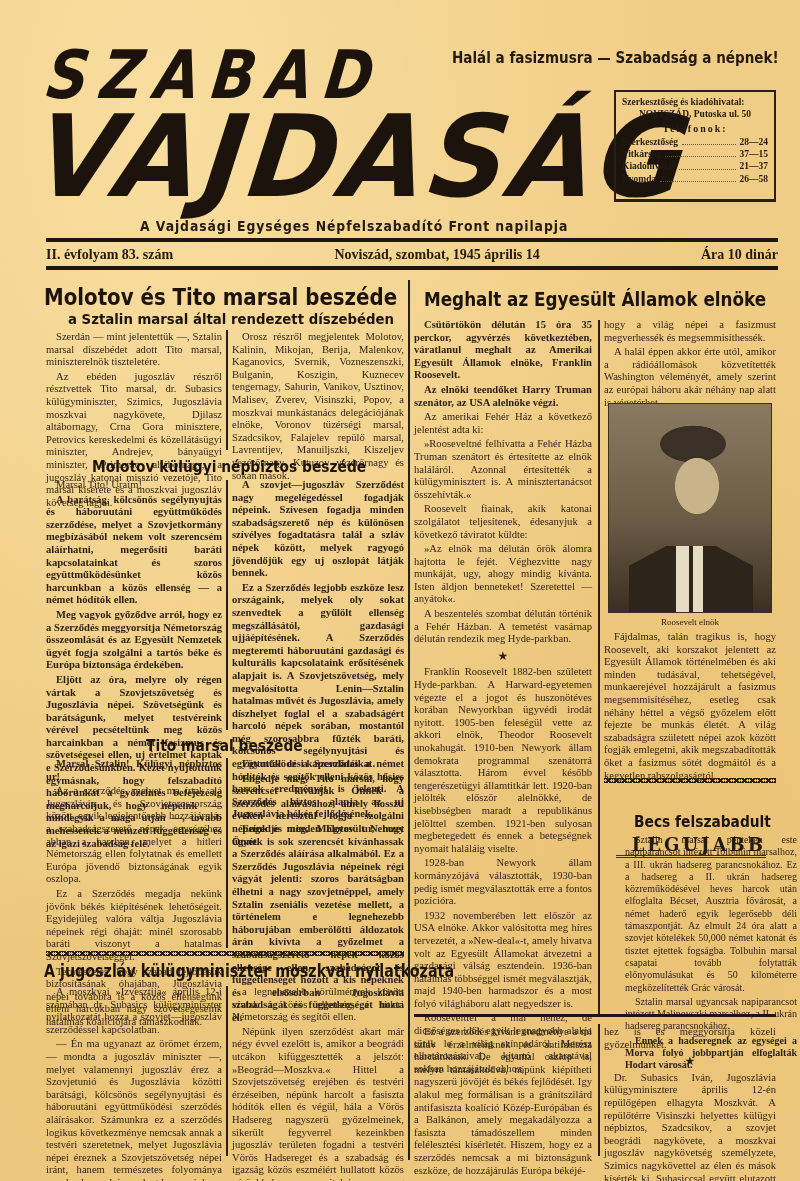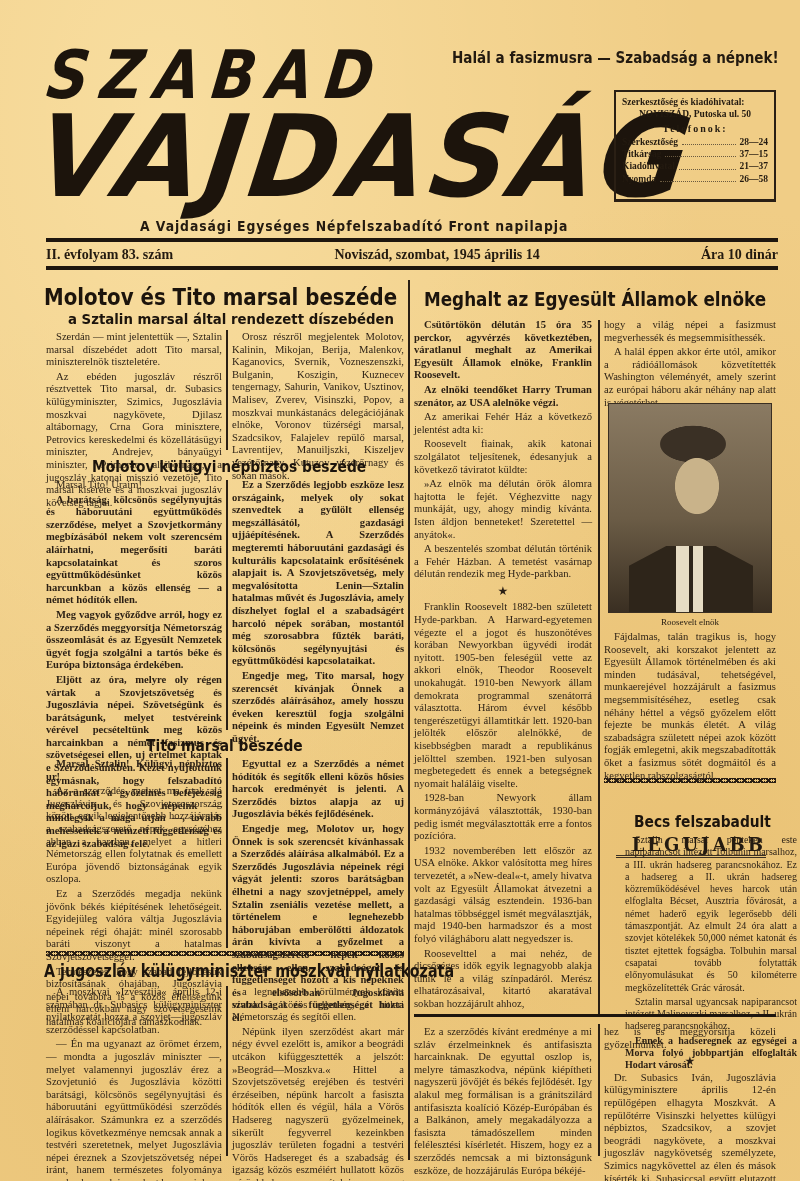--- a/index.html
+++ b/index.html
@@ -156,20 +156,21 @@
 
   <div class="headline" style="left:92px; top:458px; font-size:15px; transform:scaleX(0.92);">Molotov külügyi népbiztos beszéde</div>
   <div class="text" style="left:46px; top:479px; width:176px;">
     <p>Marsal Tito! Uraim!</p>
     <p class="bold">A barátság, kölcsönös segélynyujtás és háboruutáni együttműködés szerződése, melyet a Szovjetkormány megbízásából nekem volt szerencsém aláírhatni, megerősíti baráti kapcsolatainkat és szoros együttműködésünket közös harcunkban a közös ellenség — a német hódítók ellen.</p>
     <p class="bold">Meg vagyok győződve arról, hogy ez a Szerződés meggyorsítja Németország összeomlását és az Egyesült Nemzetek ügyét fogja szolgálni a tartós béke és Európa biztonsága érdekében.</p>
     <p class="bold">Eljött az óra, melyre oly régen vártak a Szovjetszövetség és Jugoszlávia népei. Szövetségünk és barátságunk, melyet testvéreink vérével pecsételtünk meg közös harcainkban a német fasizmus és szövetségesei ellen, uj értelmet kaptak e Szerződésünkben. Kezet nyujtottunk egymásnak, hogy felszabadító háborunkat a győzelmes befejezésig megharcoljuk, hogy népeink — mindegyik a maga utján —, tovább mehessenek a nemzeti függetlenség és az igazi szabadság felé.</p>
   </div>
   <div class="colrule" style="left:226px; top:480px; height:250px;"></div>
   <div class="text" style="left:232px; top:479px; width:172px;">
+    <p class="bold">A szovjet—jugoszláv Szerződést nagy megelégedéssel fogadják népeink. Szívesen fogadja minden szabadságszerető nép és különösen szívélyes fogadtatásra talál a szláv népek között, melyek ragyogó jövendőjük egy uj oszlopát látják bennek.</p>
     <p class="bold">Ez a Szerződés legjobb eszköze lesz országaink, melyek oly sokat szenvedtek a gyűlölt ellenség megszállásától, gazdasági ujjáépítésének. A Szerződés megteremti háboruutáni gazdasági és kulturális kapcsolataink erősítésének alapjait is. A Szovjetszövetség, mely megvalósította Lenin—Sztalin hatalmas művét és Jugoszlávia, amely díszhelyet foglal el a szabadságért harcoló népek sorában, mostantól még szorosabbra fűzték baráti, kölcsönös segélynyujtási és együttműködési kapcsolataikat.</p>
     <p class="bold">Engedje meg, Tito marsal, hogy szerencsét kívánjak Önnek a szerződés aláírásához, amely hosszu éveken keresztül fogja szolgálni népeink és minden Egyesült Nemzet ügyét.</p>
   </div>
 
   <div class="headline" style="left:146px; top:737px; font-size:15px; transform:scaleX(0.92);">Tito marsal beszéde</div>
   <div class="text" style="left:46px; top:758px; width:176px;">
     <p class="bold">Marsal Sztalin! Külügyi népbiztos ur!</p>
     <p>Az a szerződés, melyet ma írtak alá Jugoszlávia és Szovjetoroszország között, egyik legjelentősebb hozzájárulás a szabadságszerető népek egységéhez abban a harcban, melyet a hitleri Németország ellen folytatnak és emellett Európa jövendő biztonságának egyik oszlopa.</p>
     <p>Ez a Szerződés megadja nekünk jövőnk békés kiépítésének lehetőségeit. Egyidejüleg valóra váltja Jugoszlávia népeinek régi óhaját: minél szorosabb baráti viszonyt a hatalmas Szovjetszövetséggel.</p>
     <p>Természetes, hogy szabad fejlődésük biztosításának óhajában, Jugoszlávia népei továbbra is a közös ellenségünk elleni harcokban nagy szövetségeseink hatalmas koalíciójára támaszkodnak.</p>
@@ -192,20 +193,21 @@
     <p>Népünk ilyen szerződést akart már négy évvel ezelőtt is, amikor a beográdi utcákon kifüggesztették a jelszót: »Beográd—Moszkva.« Hittel a Szovjetszövetség erejében és testvéri érzéseiben, népünk harcolt a fasiszta hódítók ellen és végül, hála a Vörös Hadsereg nagyszerü győzelmeinek, sikerült fegyverrel kezeinkben jugoszláv területen fogadni a testvéri Vörös Hadsereget és a szabadság és igazság közös eszméiért hullatott közös vérünkkel pecsételni meg barátságunkat.</p>
   </div>
 
   <div class="colrule" style="left:408px; top:280px; height:880px;"></div>
 
   <div class="headline" style="left:424px; top:287px; font-size:20px; transform:scaleX(0.84);">Meghalt az Egyesült Államok elnöke</div>
   <div class="text" style="left:414px; top:319px; width:178px;">
     <p class="bold">Csütörtökön délután 15 óra 35 perckor, agyvérzés következtében, váratlanul meghalt az Amerikai Egyesült Államok elnöke, Franklin Roosevelt.</p>
     <p class="bold">Az elnöki teendőket Harry Truman szenátor, az USA alelnöke végzi.</p>
     <p>Az amerikai Fehér Ház a következő jelentést adta ki:</p>
+    <p>»Rooseveltné felhívatta a Fehér Házba Truman szenátort és értesítette az elnök haláláról. Azonnal értesítették a külügyminisztert is. A minisztertanácsot összehívták.«</p>
     <p>Roosevelt fiainak, akik katonai szolgálatot teljesítenek, édesanyjuk a következő táviratot küldte:</p>
     <p>»Az elnök ma délután örök álomra hajtotta le fejét. Véghezvitte nagy munkáját, ugy, ahogy mindig kívánta. Isten áldjon benneteket! Szeretettel — anyátok«.</p>
     <p>A beszentelés szombat délután történik a Fehér Házban. A temetést vasárnap délután rendezik meg Hyde-parkban.</p>
     <p class="star">★</p>
     <p>Franklin Roosevelt 1882-ben született Hyde-parkban. A Harward-egyetemen végezte el a jogot és huszonötéves korában Newyorkban ügyvédi irodát nyitott. 1905-ben feleségül vette az akkori elnök, Theodor Roosevelt unokahugát. 1910-ben Newyork állam demokrata programmal szenátorrá választotta. Három évvel később tengerészetügyi államtitkár lett. 1920-ban jelölték először alelnökké, de kisebbségben maradt a republikánus jelölttel szemben. 1921-ben sulyosan megbetegedett és ennek a betegségnek nyomait haláláig viselte.</p>
     <p>1928-ban Newyork állam kormányzójává választották, 1930-ban pedig ismét megválasztották erre a fontos pozícióra.</p>
     <p>1932 novemberében lett először az USA elnöke. Akkor valósította meg híres tervezetét, a »New-deal«-t, amely hivatva volt az Egyesült Államokat átvezetni a gazdasági válság esztendein. 1936-ban hatalmas többséggel ismét megválasztják, majd 1940-ben harmadszor és a most folyó világháboru alatt negyedszer is.</p>
     <p>Roosevelttel a mai nehéz, de dicsőséges idők egyik legnagyobb alakja tűnik le a világ színpadáról. Merész elhatározásaival, kitartó akaratával sokban hozzájárult ahhoz,</p>
   </div>
   <div class="colrule" style="left:598px; top:320px; height:695px;"></div>

